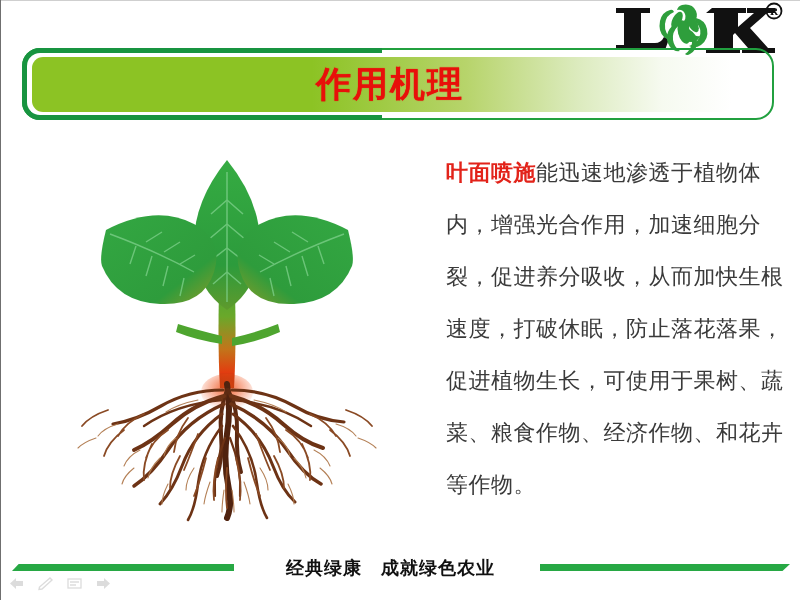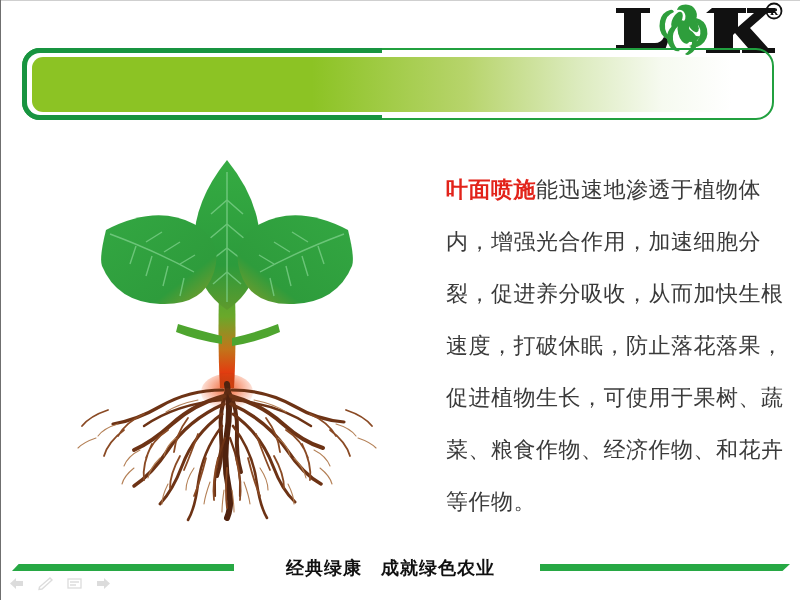--- a/index.html
+++ b/index.html
@@ -58,21 +58,21 @@
   }
 
   
   .plant{
     position:absolute;left:48px;top:138px;width:360px;height:390px;
   }
   .plant svg{display:block;width:360px;height:390px;}
 
   
   .body-text{
-    position:absolute;left:446px;top:164px;width:340px;
+    position:absolute;left:446px;top:147px;width:340px;
     font-size:22px;
     line-height:52px;
     color:#3a3a3a;
     font-family:"DejaVu Sans","Liberation Sans",sans-serif;
     letter-spacing:0.5px;
   }
   .body-text .hl{color:#e2231a;font-weight:bold;}
 
   
   .footer-line{
@@ -131,20 +131,21 @@
       <g>
         <circle cx="166" cy="9" r="7.5" fill="none" stroke="#111111" stroke-width="1.8"></circle>
         <text x="166" y="13" font-size="10" font-weight="bold" fill="#111111" text-anchor="middle" font-family="DejaVu Serif, serif">R</text>
       </g>
     </svg>
   </div>
 
   <div class="banner-frame"></div>
   <div class="banner-frame-thick"></div>
   <div class="banner-fill"></div>
+  <div class="banner-title">作用机理</div>
 
   <div class="plant">
     <svg viewBox="0 0 360 390" xmlns="http://www.w3.org/2000/svg">
       <defs>
         <linearGradient id="stemGrad" x1="0" y1="0" x2="0" y2="1">
           <stop offset="0%" stop-color="#2fa23f"></stop>
           <stop offset="45%" stop-color="#6aa82a"></stop>
           <stop offset="70%" stop-color="#c2751a"></stop>
           <stop offset="88%" stop-color="#e23d10"></stop>
           <stop offset="100%" stop-color="#7a2a10"></stop>

